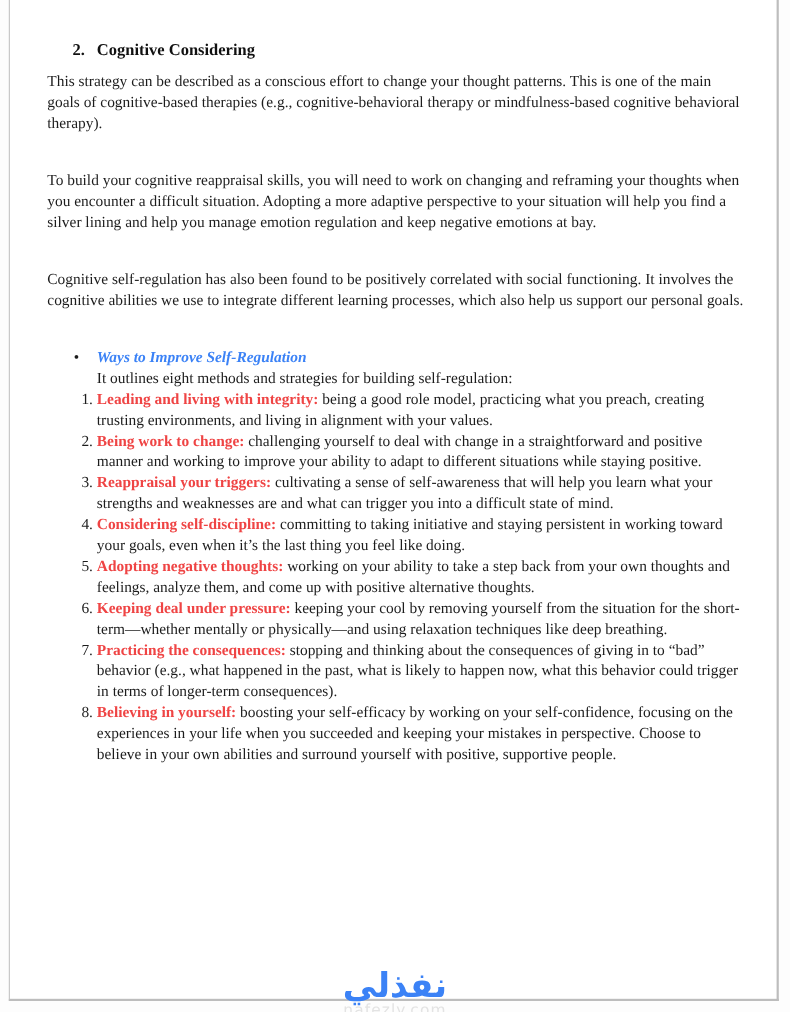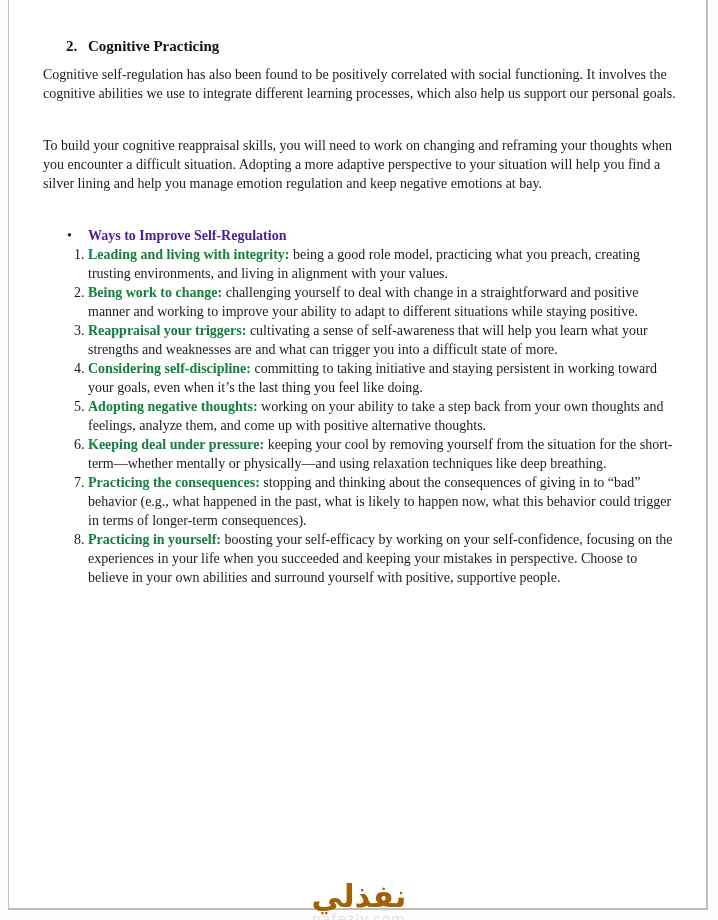--- a/index.html
+++ b/index.html
@@ -49,88 +49,91 @@
     align-items: flex-start;
     padding-left: 24px;
   }
   .bullet-marker {
     width: 21px;
     flex: 0 0 21px;
     font-size: 14px;
   }
   .bullet-title {
     font-weight: bold;
-    color: #4c1d95;
+    color: #3b82f6;
+    font-style: italic;
   }
   ol.doc-list {
     margin: 0;
     padding-left: 45px;
   }
   ol.doc-list li {
     line-height: 19px;
   }
   ol.doc-list li strong {
-    color: #15803d;
+    color: #ef4444;
   }
   .watermark {
     position: absolute;
     left: 0;
     right: 0;
     bottom: -6px;
     text-align: center;
     pointer-events: none;
   }
   .wm-arabic {
     font-family: "DejaVu Sans", sans-serif;
     font-weight: bold;
     font-size: 31px;
     line-height: 32px;
-    color: #a16207;
+    color: #3b82f6;
     direction: rtl;
   }
   .wm-domain {
     font-family: "DejaVu Sans", sans-serif;
     font-size: 14px;
     line-height: 14px;
     color: #e3e3e3;
     letter-spacing: 1px;
     margin-top: 0px;
   }
 </style>
 </head>
 <body>
 
 <div class="page">
   <div class="content">
 
     <h2 class="doc-heading">
-      <span class="h-num">2.</span><span>Cognitive Practicing</span>
+      <span class="h-num">2.</span><span>Cognitive Considering</span>
     </h2>
 
+    <p class="doc-para">This strategy can be described as a conscious effort to change your thought patterns. This is one of the main goals of cognitive-based therapies (e.g., cognitive-behavioral therapy or mindfulness-based cognitive behavioral therapy).</p>
+
+    <p class="doc-para">To build your cognitive reappraisal skills, you will need to work on changing and reframing your thoughts when you encounter a difficult situation. Adopting a more adaptive perspective to your situation will help you find a silver lining and help you manage emotion regulation and keep negative emotions at bay.</p>
 
     <p class="doc-para">Cognitive self-regulation has also been found to be positively correlated with social functioning. It involves the cognitive abilities we use to integrate different learning processes, which also help us support our personal goals.</p>
-
-    <p class="doc-para">To build your cognitive reappraisal skills, you will need to work on changing and reframing your thoughts when you encounter a difficult situation. Adopting a more adaptive perspective to your situation will help you find a silver lining and help you manage emotion regulation and keep negative emotions at bay.</p>
 
     <div class="bullet-row">
       <span class="bullet-marker">•</span>
       <div>
         <div class="bullet-title">Ways to Improve Self-Regulation</div>
+        <div class="bullet-sub">It outlines eight methods and strategies for building self-regulation:</div>
       </div>
     </div>
 
     <ol class="doc-list">
       <li><strong>Leading and living with integrity:</strong> <span>being a good role model, practicing what you preach, creating trusting environments, and living in alignment with your values.</span></li>
       <li><strong>Being work to change:</strong> <span>challenging yourself to deal with change in a straightforward and positive manner and working to improve your ability to adapt to different situations while staying positive.</span></li>
-      <li><strong>Reappraisal your triggers:</strong> <span>cultivating a sense of self-awareness that will help you learn what your strengths and weaknesses are and what can trigger you into a difficult state of more.</span></li>
+      <li><strong>Reappraisal your triggers:</strong> <span>cultivating a sense of self-awareness that will help you learn what your strengths and weaknesses are and what can trigger you into a difficult state of mind.</span></li>
       <li><strong>Considering self-discipline:</strong> <span>committing to taking initiative and staying persistent in working toward your goals, even when it’s the last thing you feel like doing.</span></li>
       <li><strong>Adopting negative thoughts:</strong> <span>working on your ability to take a step back from your own thoughts and feelings, analyze them, and come up with positive alternative thoughts.</span></li>
       <li><strong>Keeping deal under pressure:</strong> <span>keeping your cool by removing yourself from the situation for the short-term—whether mentally or physically—and using relaxation techniques like deep breathing.</span></li>
       <li><strong>Practicing the consequences:</strong> <span>stopping and thinking about the consequences of giving in to “bad” behavior (e.g., what happened in the past, what is likely to happen now, what this behavior could trigger in terms of longer-term consequences).</span></li>
-      <li><strong>Practicing in yourself:</strong> <span>boosting your self-efficacy by working on your self-confidence, focusing on the experiences in your life when you succeeded and keeping your mistakes in perspective. Choose to believe in your own abilities and surround yourself with positive, supportive people.</span></li>
+      <li><strong>Believing in yourself:</strong> <span>boosting your self-efficacy by working on your self-confidence, focusing on the experiences in your life when you succeeded and keeping your mistakes in perspective. Choose to believe in your own abilities and surround yourself with positive, supportive people.</span></li>
     </ol>
 
   </div>
 </div>
 
 <div class="watermark">
   <div class="wm-arabic">نفذلي</div>
   <div class="wm-domain">nafezly.com</div>
 </div>
 

